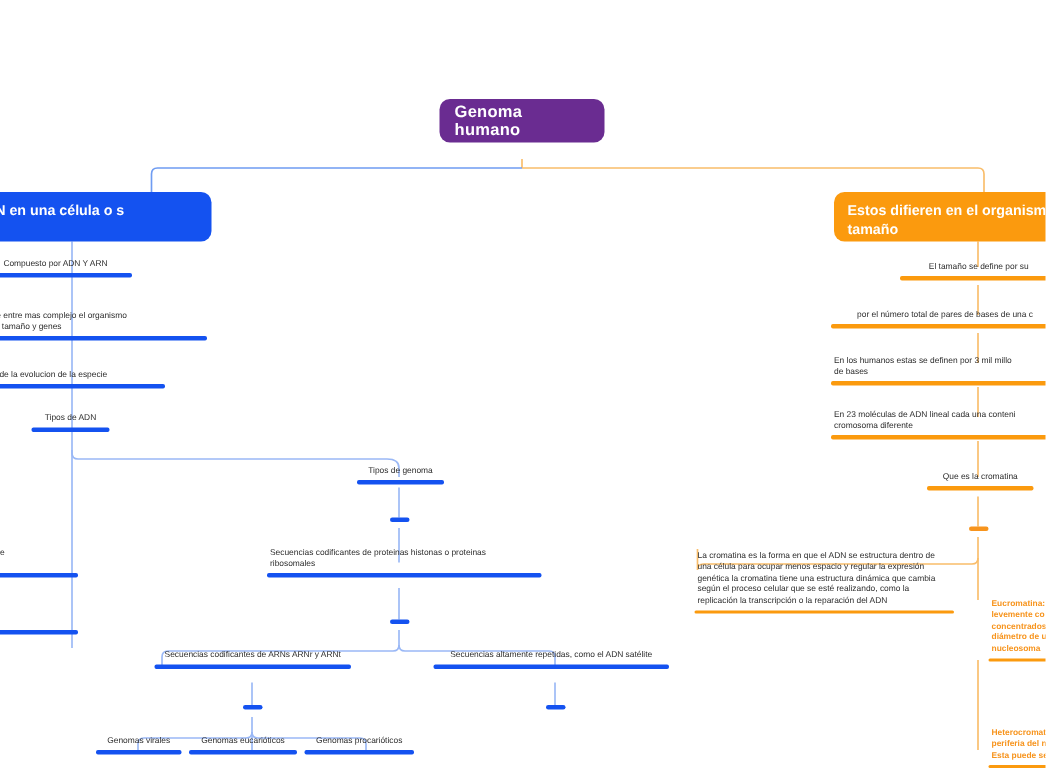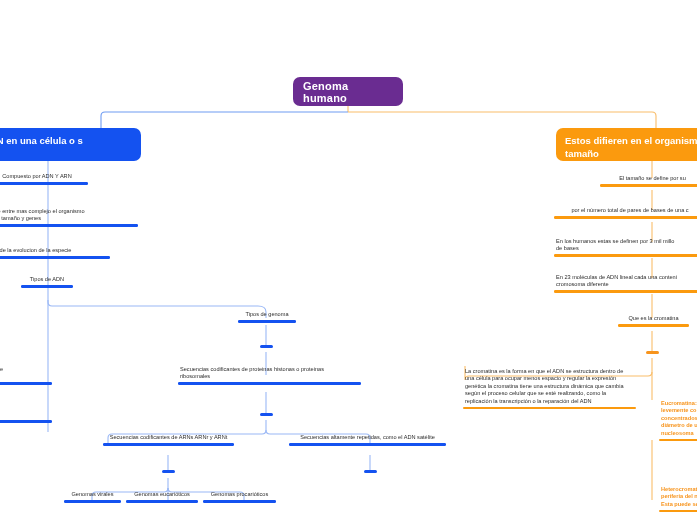--- a/index.html
+++ b/index.html
@@ -94,21 +94,21 @@
       <path d="M652,294 L652,318" stroke="#f9bd6a"></path>
       <path d="M652,331 L652,351" stroke="#f9bd6a"></path>
 
       <path d="M652,358 L652,372" stroke="#f9bd6a"></path>
       <path d="M652,372 Q652,376 648,376 L469,376 Q465,376 465,380 L465,366" stroke="#f9bd6a"></path>
       <path d="M652,372 L652,400" stroke="#f9bd6a"></path>
       <path d="M652,440 L652,500" stroke="#f9bd6a"></path>
     </g>
   </svg>
 
-  <div class="root-node" style="left:293px;top:77px;width:110px;height:29px;">Genoma humano</div>
+  <div class="root-node" style="left:293px;top:66px;width:110px;height:29px;">Genoma humano</div>
 
   <div class="branch-node branch-blue" style="left:-62px;top:128px;width:203px;height:33px;">total de ADN en una célula o
 s</div>
 
   <div class="leaf bar-blue center" style="left:-14px;top:173px;width:102px;">
     <span class="leaf-text">Compuesto por ADN Y ARN</span>
     <span class="leaf-bar"></span>
   </div>
 
   <div class="leaf bar-blue" style="left:-30px;top:208px;width:168px;">

